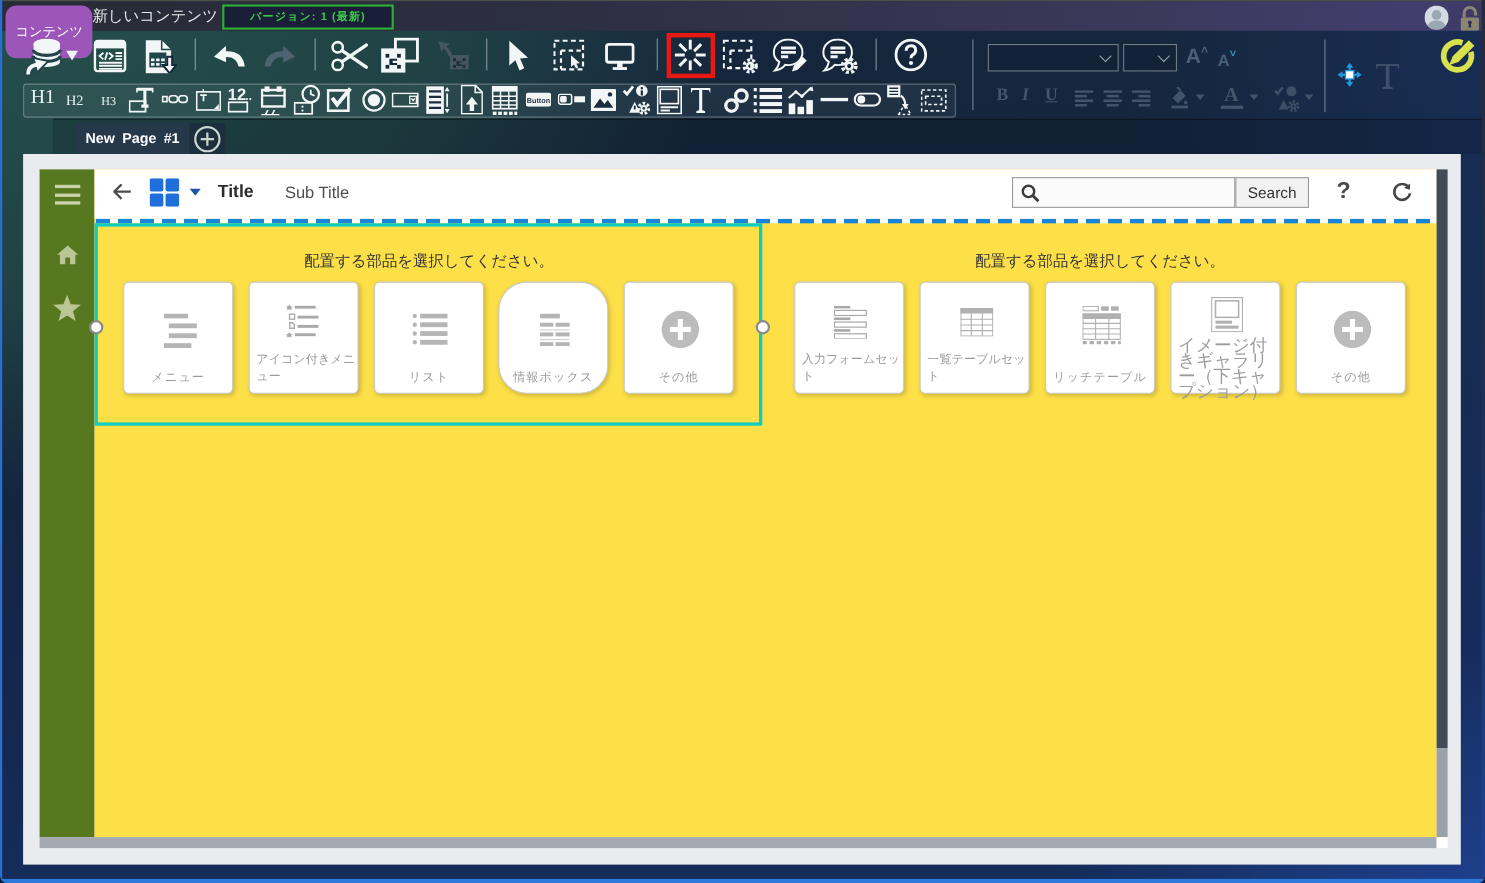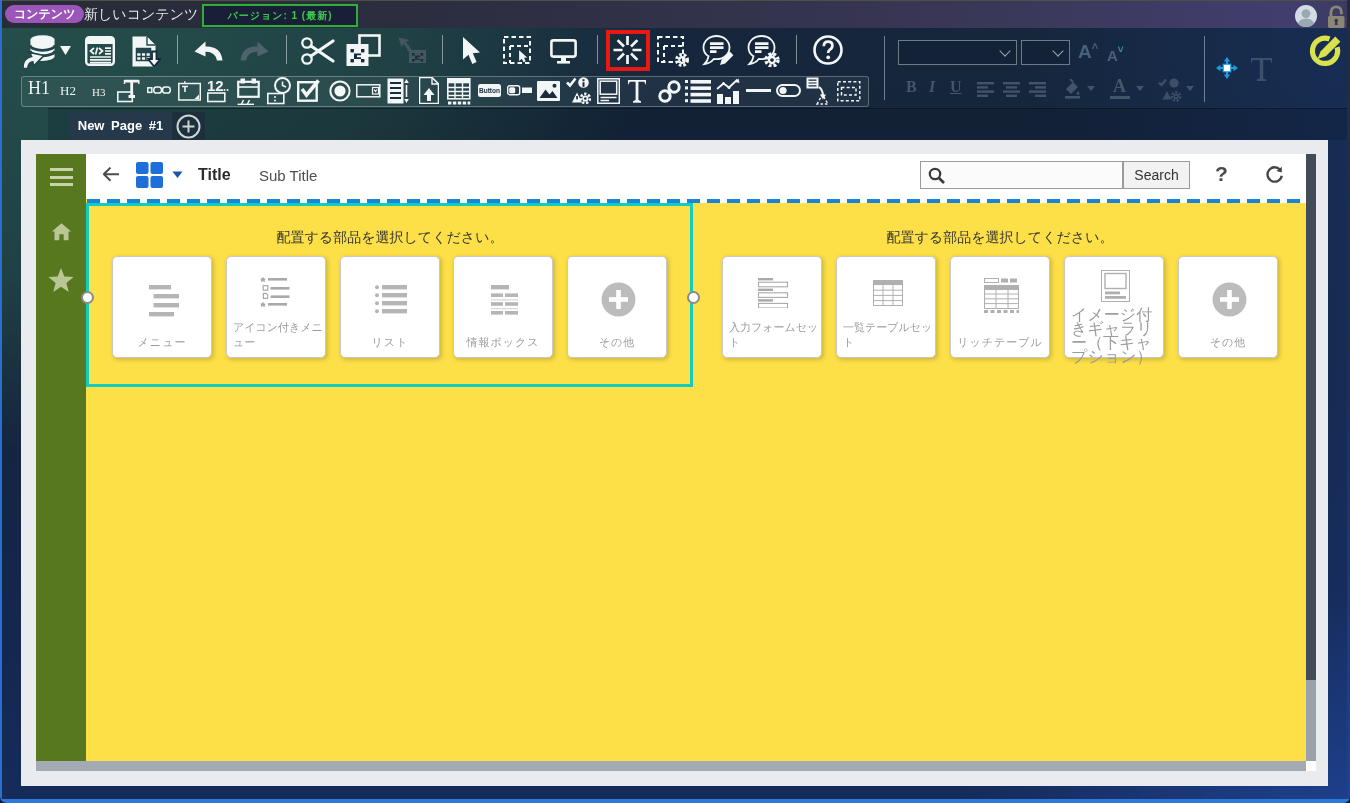--- a/index.html
+++ b/index.html
@@ -13,22 +13,22 @@
  linear-gradient(to bottom, #16273c 0%, #14253c 45%, #14264a 72%, #152c5a 100%);
 }
 #leftedge{left:0;top:0;width:2px;height:803px;background:#2a6fd0;z-index:60;}
 #bottomedge{left:0;top:799px;width:1350px;height:4px;background:#2e7ada;z-index:60;}
 #rightedge{left:1347px;top:0;width:3px;height:803px;background:linear-gradient(to bottom,#272b38 0%,#1c2f55 45%,#1f4290 100%);z-index:59;}
 
 #topbar{left:0;top:0;width:1350px;height:28px;
 background:linear-gradient(to right,#272c37 0%,#2b2d3f 30%,#37345256 45%,#3a3759 70%,#403d6c 96%,#3b3861 100%);
 background:linear-gradient(to right,#272c37 0%,#2c2e41 35%,#393755 70%,#413e6e 96%,#3c3963 100%);
 border-top:1px solid #4c5147;box-sizing:border-box;}
-.badge{left:5px;top:4px;height:18px;padding:0 9px;background:#9c55b8;border-radius:10px;color:#fff;
-font-size:12px;font-weight:bold;line-height:19px;}
+.badge{left:5px;top:4px;height:18px;padding:15px 9px;background:#9c55b8;border-radius:10px;color:#fff;
+font-size:12px;font-weight:normal;line-height:19px;}
 #docname{left:84px;top:5px;font-size:14px;color:#e9e9ec;}
 #verbox{left:202px;top:3px;width:152px;height:19px;border:2px solid #2fae37;color:#3ec94b;
 font-size:10px;font-weight:bold;letter-spacing:1px;text-align:center;line-height:19px;background:#181f36;}
 
 .sep1{top:7px;width:1px;height:29px;background:rgba(235,245,245,0.5);}
 .icon{position:absolute;}
 #row2panel{left:21px;top:76px;width:846px;height:29px;border:1px solid rgba(255,255,255,0.28);
 background:rgba(255,255,255,0.05);border-radius:3px;}
 .hsty{color:#eef3f3;font-family:"Liberation Serif",serif;position:absolute;}
 
@@ -533,21 +533,21 @@
             <rect x="7" y="0" width="25" height="4.4" fill="#b5b5b5"></rect>
         <circle cx="2" cy="10.2" r="2" fill="#b5b5b5"></circle>
             <rect x="7" y="8" width="25" height="4.4" fill="#b5b5b5"></rect>
         <circle cx="2" cy="18.2" r="2" fill="#b5b5b5"></circle>
             <rect x="7" y="16" width="25" height="4.4" fill="#b5b5b5"></rect>
         <circle cx="2" cy="26.2" r="2" fill="#b5b5b5"></circle>
             <rect x="7" y="24" width="25" height="4.4" fill="#b5b5b5"></rect>
       </svg>
       <div class="clabel">リスト</div>
     </div>
-    <div class="card" style="left:367px;">
+    <div class="card" style="left:367px;border-radius:26px;">
       <svg class="abs" style="left:36px;top:28px;" width="28" height="31" viewBox="0 0 28 31">
         <rect x="1" y="0" width="18" height="4.4" fill="#b5b5b5"></rect>
         <rect x="1" y="8.4" width="12" height="3.6" fill="#b5b5b5"></rect>
             <rect x="15" y="8.4" width="13" height="3.6" fill="#b5b5b5"></rect>
         <rect x="1" y="14.4" width="27" height="1" fill="#cfcfcf"></rect>
         <rect x="1" y="17.2" width="12" height="3.6" fill="#b5b5b5"></rect>
             <rect x="15" y="17.2" width="13" height="3.6" fill="#b5b5b5"></rect>
         <rect x="1" y="23.2" width="27" height="1" fill="#cfcfcf"></rect>
         <rect x="1" y="26" width="12" height="3.6" fill="#b5b5b5"></rect>
             <rect x="15" y="26" width="13" height="3.6" fill="#b5b5b5"></rect>

